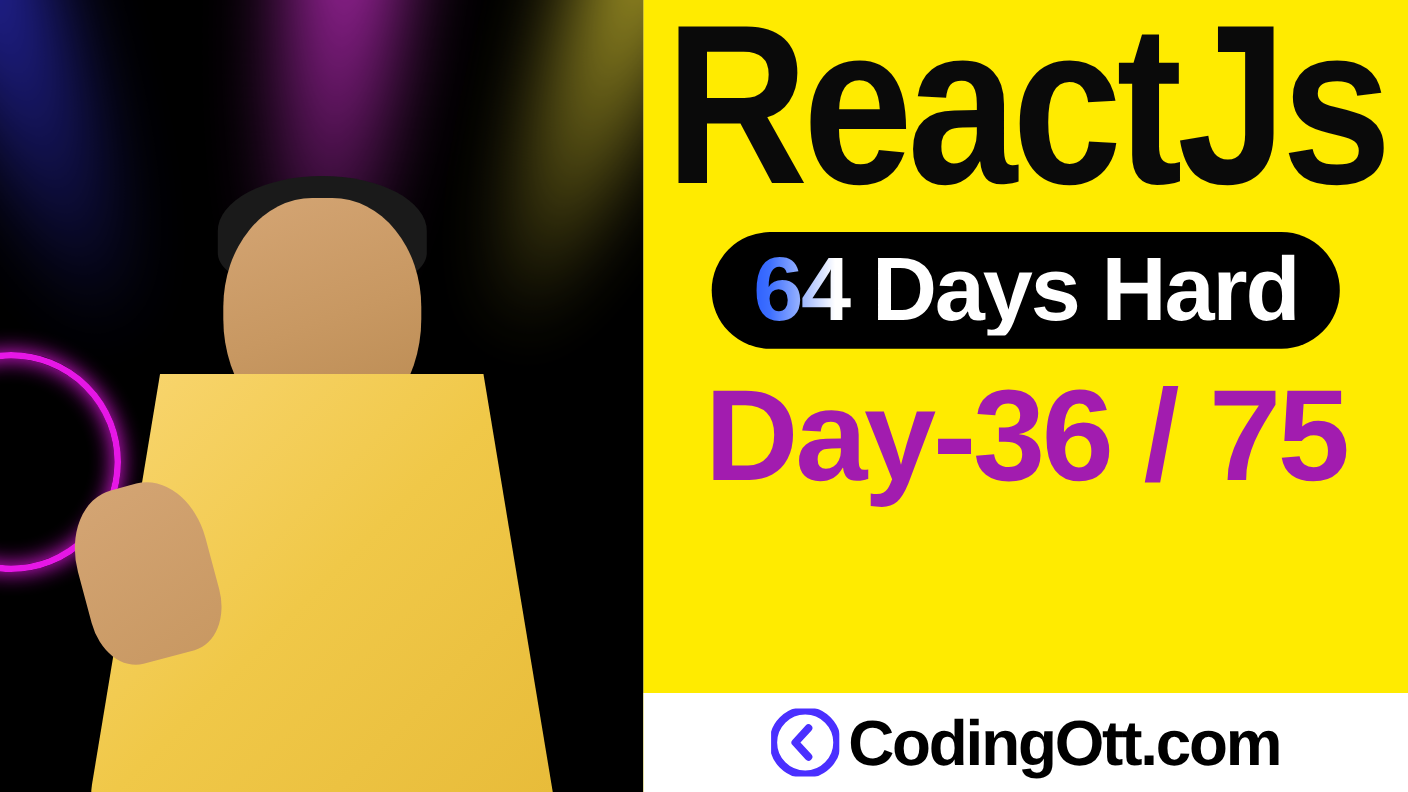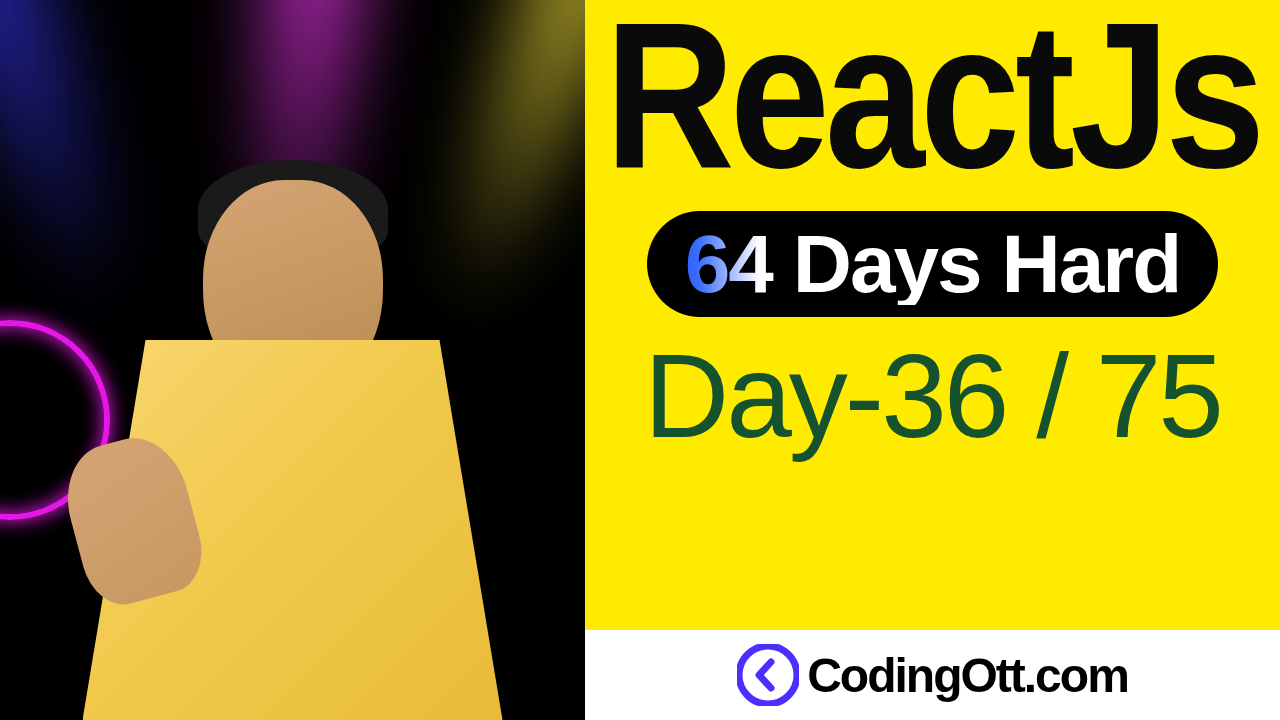--- a/index.html
+++ b/index.html
@@ -154,22 +154,22 @@
       font-family: 'Arial Black', Arial, sans-serif;
       background: linear-gradient(90deg, #2d5fff 0%, #3d6fff 3%, #ffffff 15%, #ffffff 100%);
       -webkit-background-clip: text;
       background-clip: text;
       -webkit-text-fill-color: transparent;
       letter-spacing: -2px;
     }
     
     .day-text {
       font-size: 118px;
-      font-weight: 400;
-      color: #14532d;
+      font-weight: 700;
+      color: #a21caf;
       line-height: 1;
       letter-spacing: -3px;
       font-family: 'Arial Black', Arial, sans-serif;
       margin-top: 5px;
     }
     
     .brand-bar {
       position: absolute;
       bottom: 0;
       left: 0;
@@ -188,21 +188,21 @@
       position: relative;
       flex-shrink: 0;
     }
     
     .brand-logo svg {
       width: 100%;
       height: 100%;
     }
     
     .brand-text {
-      font-size: 48px;
+      font-size: 58px;
       font-weight: 900;
       color: #000;
       font-family: 'Arial Black', Arial, sans-serif;
       letter-spacing: -2px;
     }
   </style>
 </head>
 <body>
 
 <div class="left-panel">

